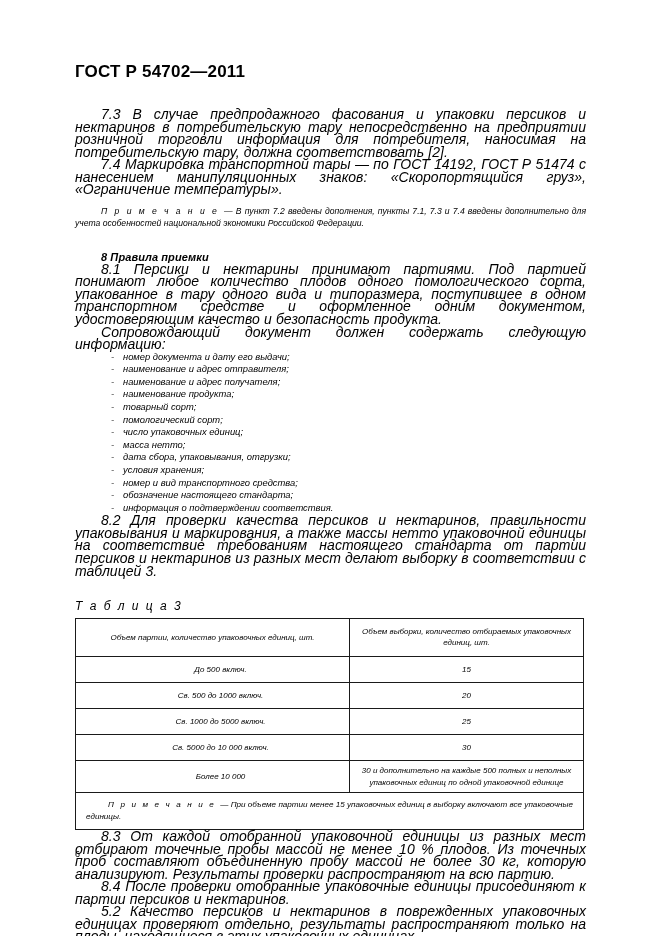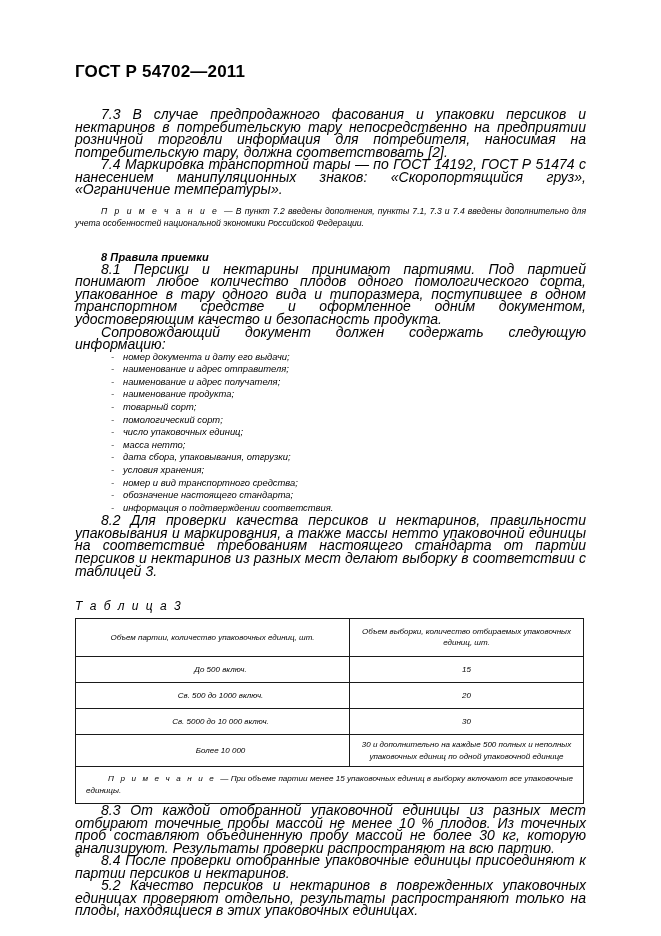--- a/index.html
+++ b/index.html
@@ -195,20 +195,24 @@
         </tr>
         <tr>
           <td class="c1">До 500 включ.</td>
           <td class="c2">15</td>
         </tr>
         <tr>
           <td class="c1">Св. 500 до 1000 включ.</td>
           <td class="c2">20</td>
         </tr>
         <tr>
+          <td class="c1">Св. 1000 до 5000 включ.</td>
+          <td class="c2">25</td>
+        </tr>
+        <tr>
           <td class="c1">Св. 5000 до 10 000 включ.</td>
           <td class="c2">30</td>
         </tr>
         <tr>
           <td class="c1">Более 10 000</td>
           <td class="c2 long">30 и дополнительно на каждые 500 полных и неполных упаковочных единиц по одной упаковочной единице</td>
         </tr>
         <tr>
           <td class="note" colspan="2"><span class="sp-letters">П р и м е ч а н и е </span><span>— При объеме партии менее 15 упаковочных единиц в выборку включают все упаковочные единицы.</span></td>
         </tr>

